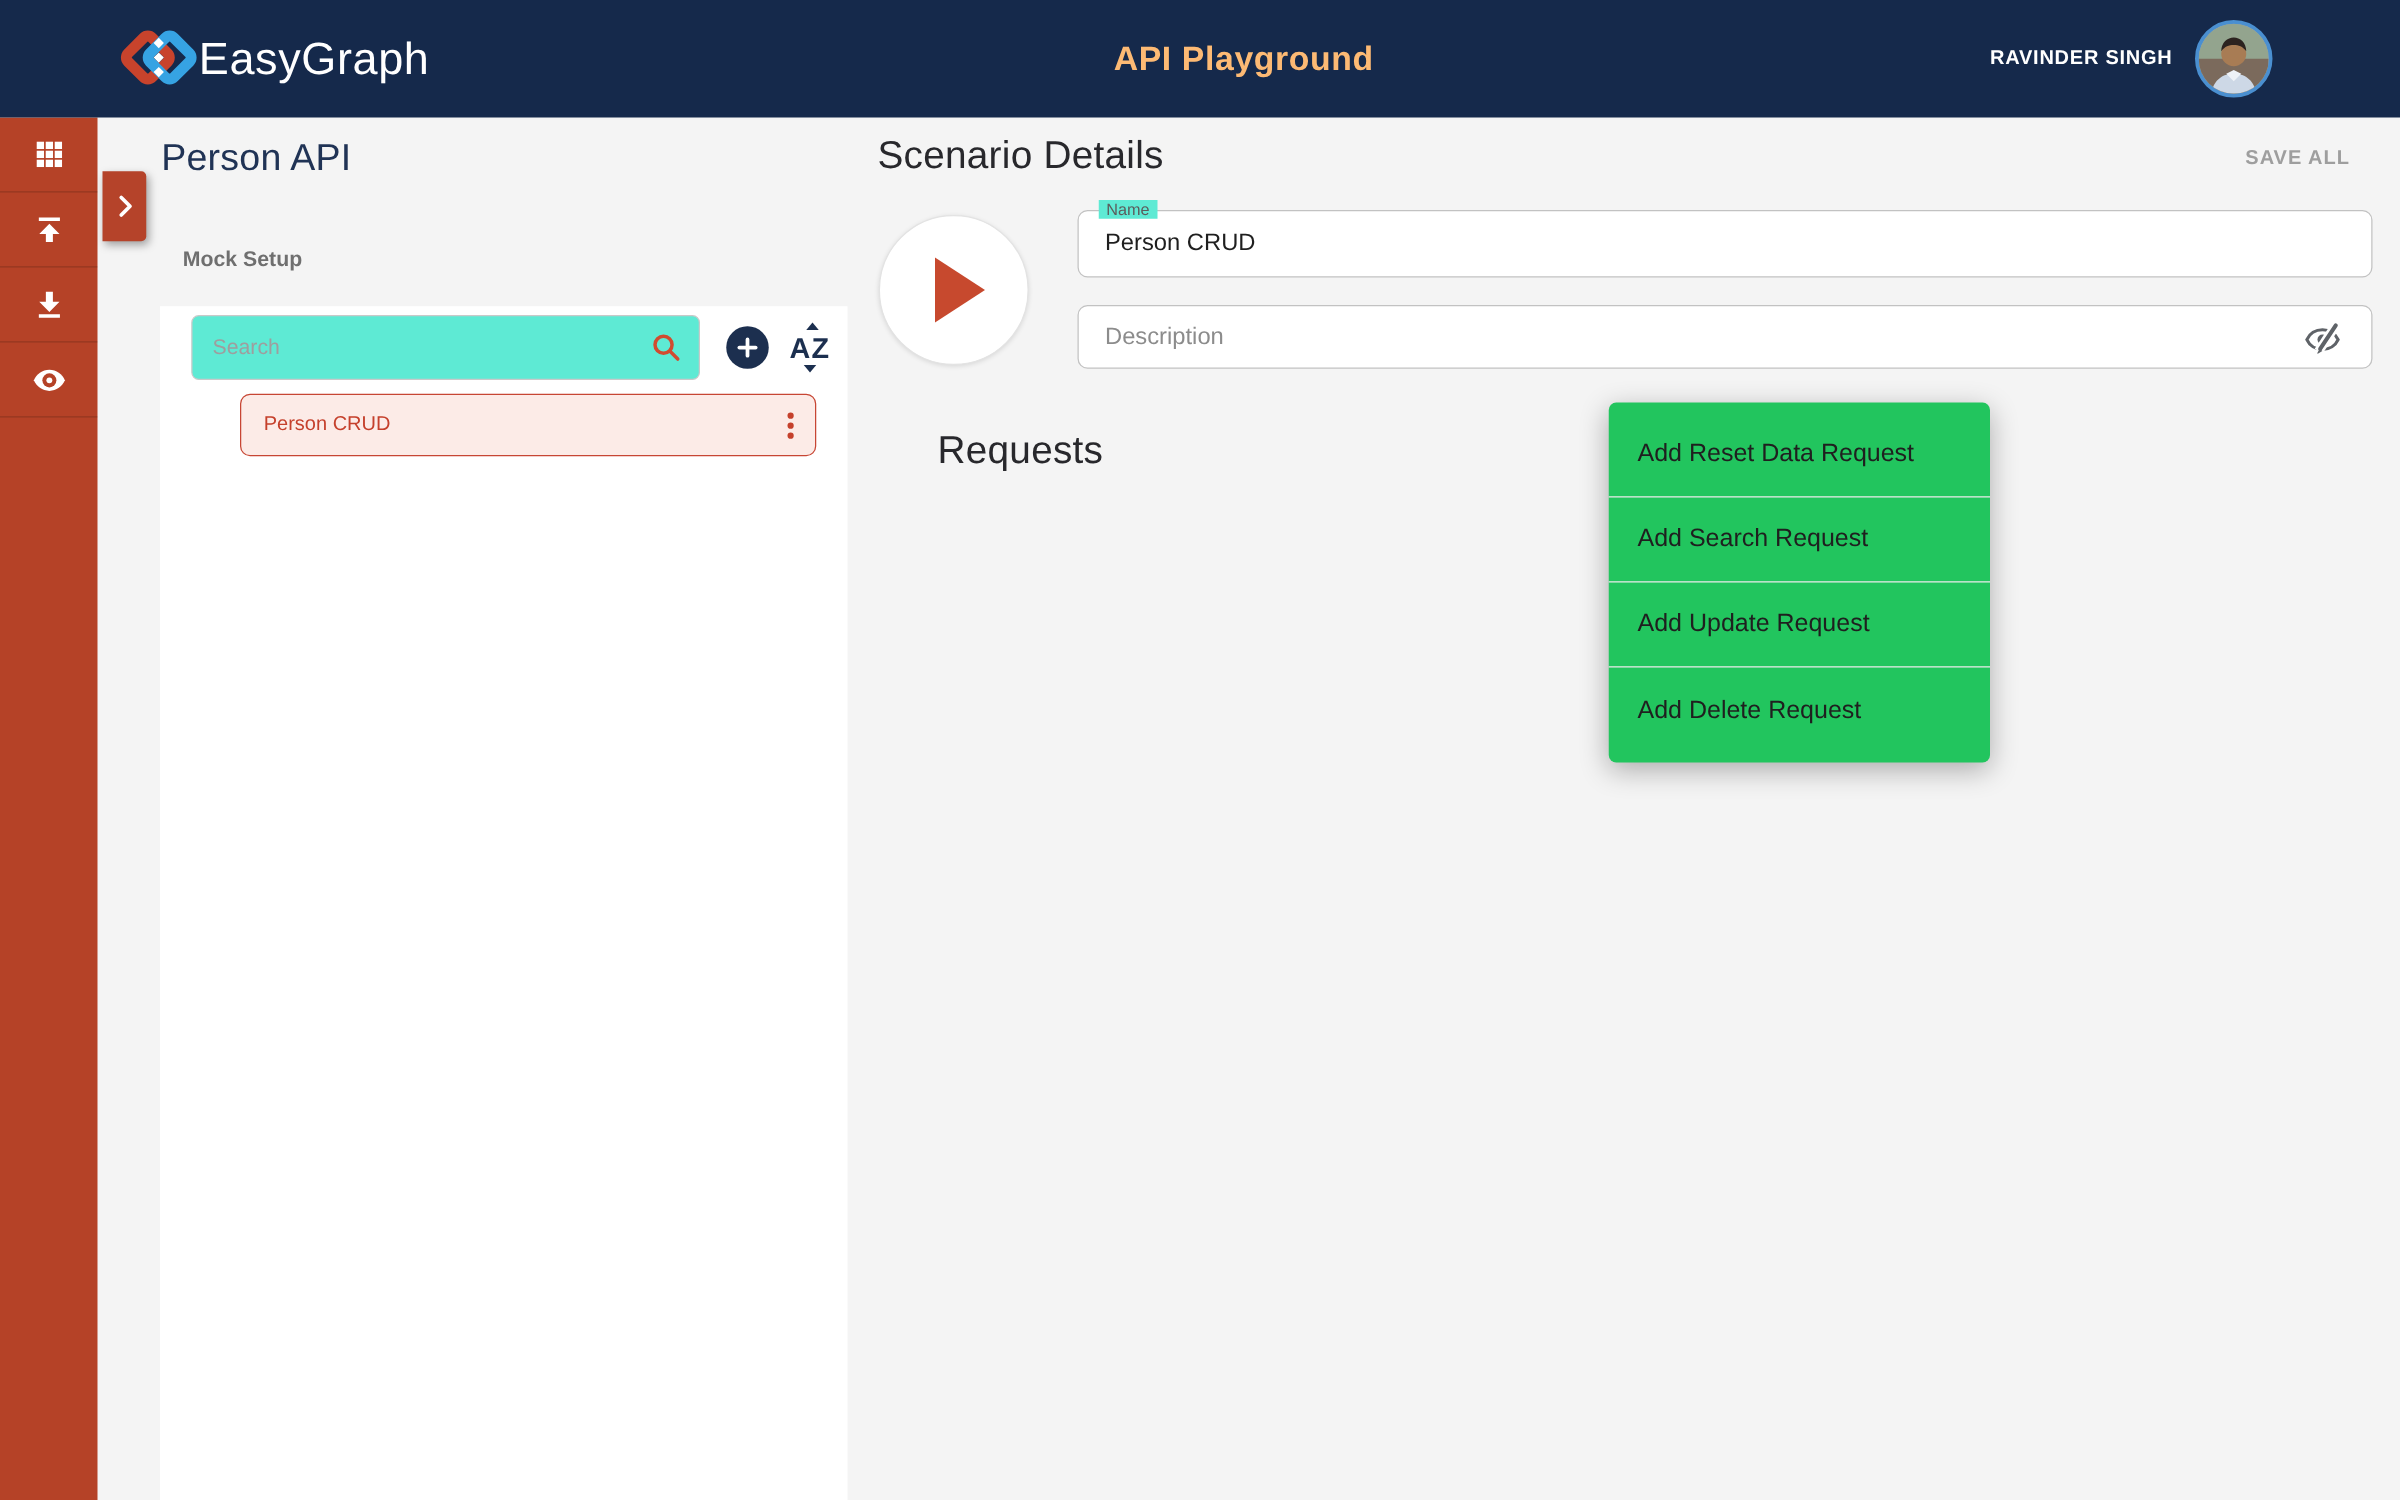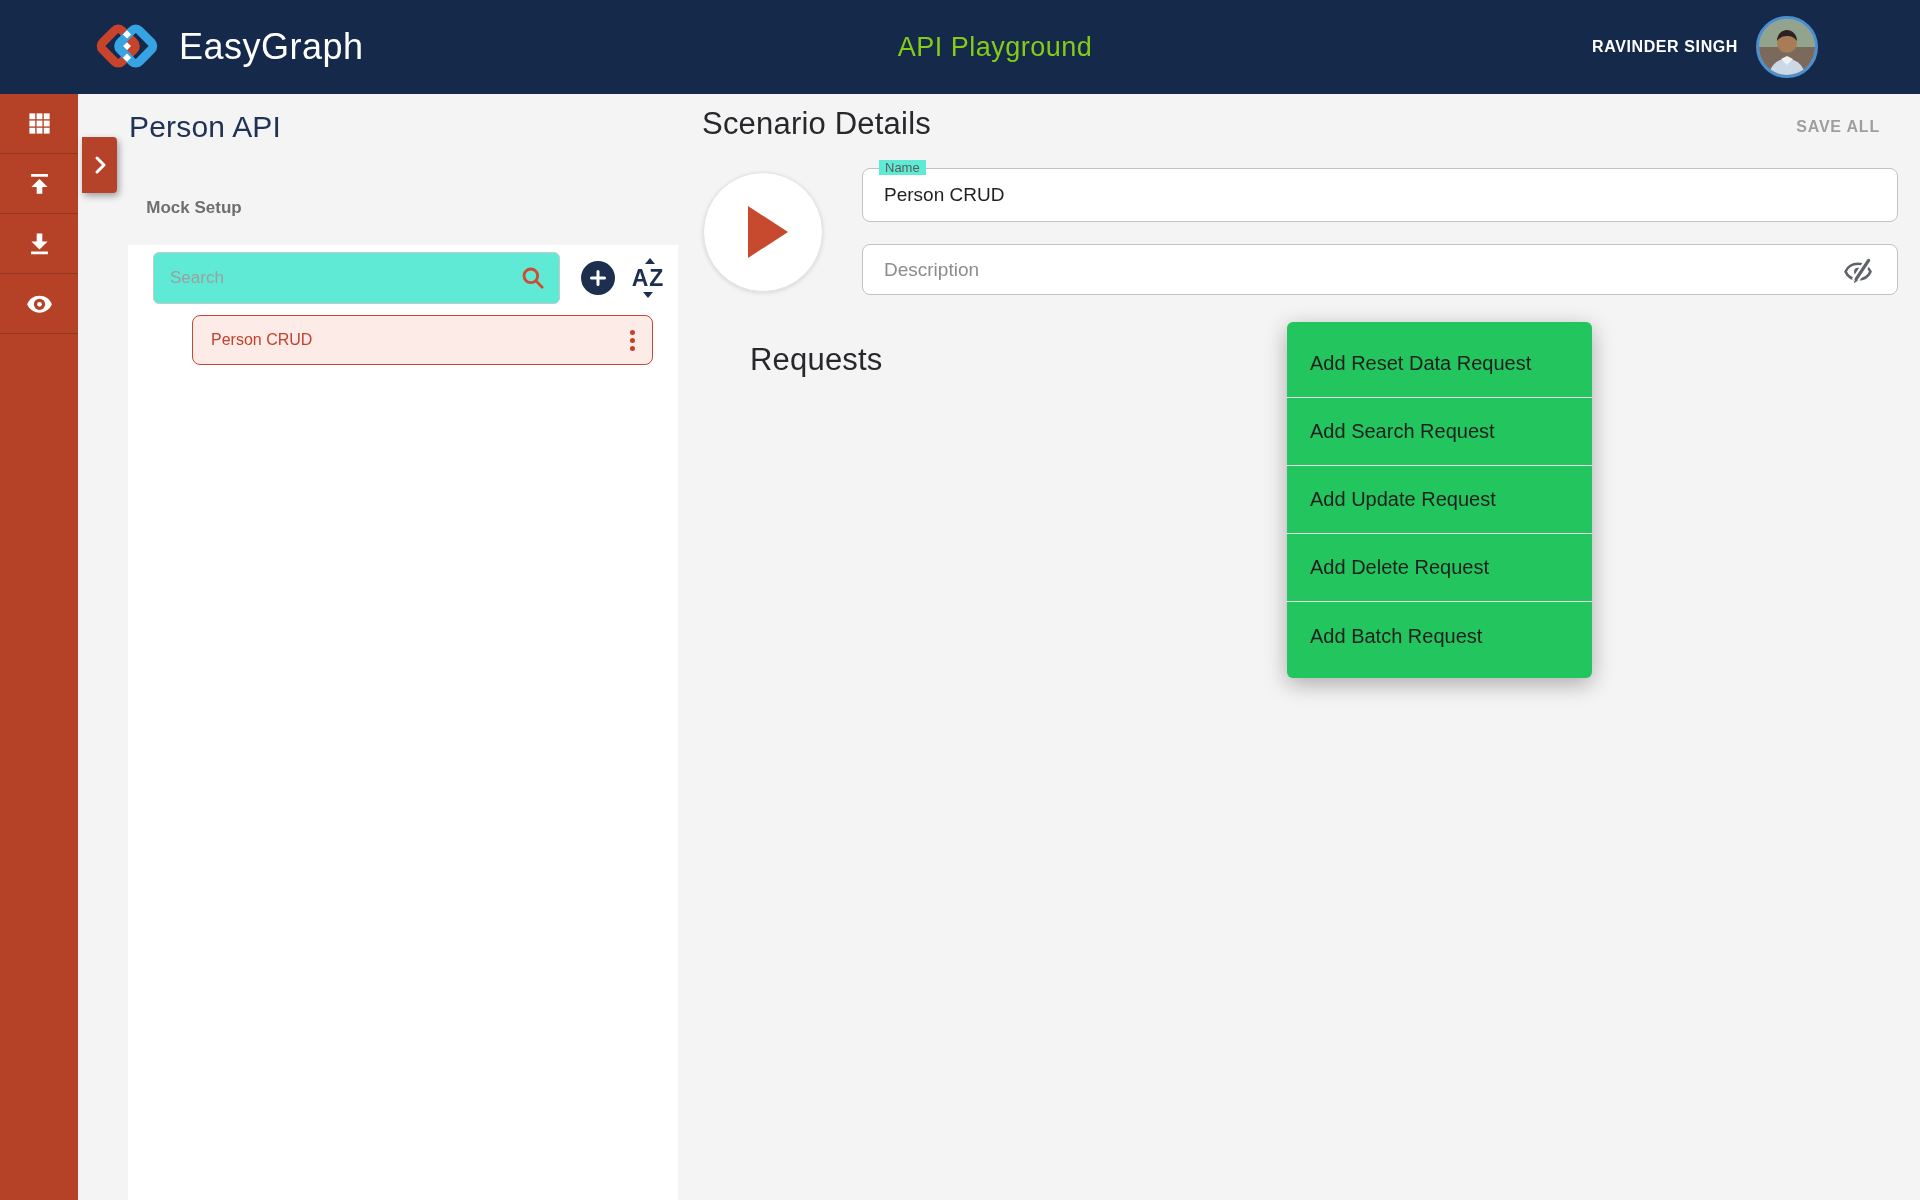--- a/index.html
+++ b/index.html
@@ -1,24 +1,24 @@
 <!DOCTYPE html>
 <html><head>
 <meta charset="utf-8">
 <style>
   * { margin:0; padding:0; box-sizing:border-box; }
   html,body { width:1920px; height:1200px; overflow:hidden; }
   body { font-family:"Liberation Sans", sans-serif; background:#f4f4f4; position:relative; }
 
   
   .header { position:absolute; top:0; left:0; width:1920px; height:94px; background:#15294b; z-index:30; }
-  .logo { position:absolute; left:95px; top:0; height:94px; display:flex; align-items:center; gap:20px; }
+  .logo { position:absolute; left:95px; top:0; height:94px; display:flex; align-items:center; }
   .logo-text { color:#ffffff; font-size:36px; font-weight:500; letter-spacing:0.5px; }
   .header-title { position:absolute; left:995px; top:0; height:94px; transform:translateX(-50%);
-      display:flex; align-items:center; color:#84cc16; font-size:27px; font-weight:400; letter-spacing:0.5px; }
+      display:flex; align-items:center; color:#fdba74; font-size:27px; font-weight:700; letter-spacing:0.5px; }
   .user-block { position:absolute; right:102px; top:0; height:94px; display:flex; align-items:center; gap:18px;text-align:center; }
   .user-name { color:#ffffff; font-size:16px; font-weight:bold; letter-spacing:0.6px; }
   .avatar { width:62px; height:62px; border-radius:50%; border:3px solid #4a8fd0; overflow:hidden; background:#8fa3b8; cursor:pointer; }
 
   
   .sidebar { position:absolute; left:0; top:94px; width:78px; height:1106px; background:#b54227; z-index:20; }
   .side-btn { width:78px; height:60px; display:flex; align-items:center; justify-content:center;
       border-bottom:1px solid rgba(0,0,0,0.18); cursor:pointer; }
   .side-btn svg { width:27px; height:27px; }
 
@@ -223,15 +223,14 @@
     </svg>
   </div>
 
   <div class="requests-title">Requests</div>
 
   <div class="menu">
     <div class="menu-item">Add Reset Data Request</div>
     <div class="menu-item">Add Search Request</div>
     <div class="menu-item">Add Update Request</div>
     <div class="menu-item">Add Delete Request</div>
-    <div class="menu-item">Add Batch Request</div>
   </div>
 </div>
 
 </body></html>

